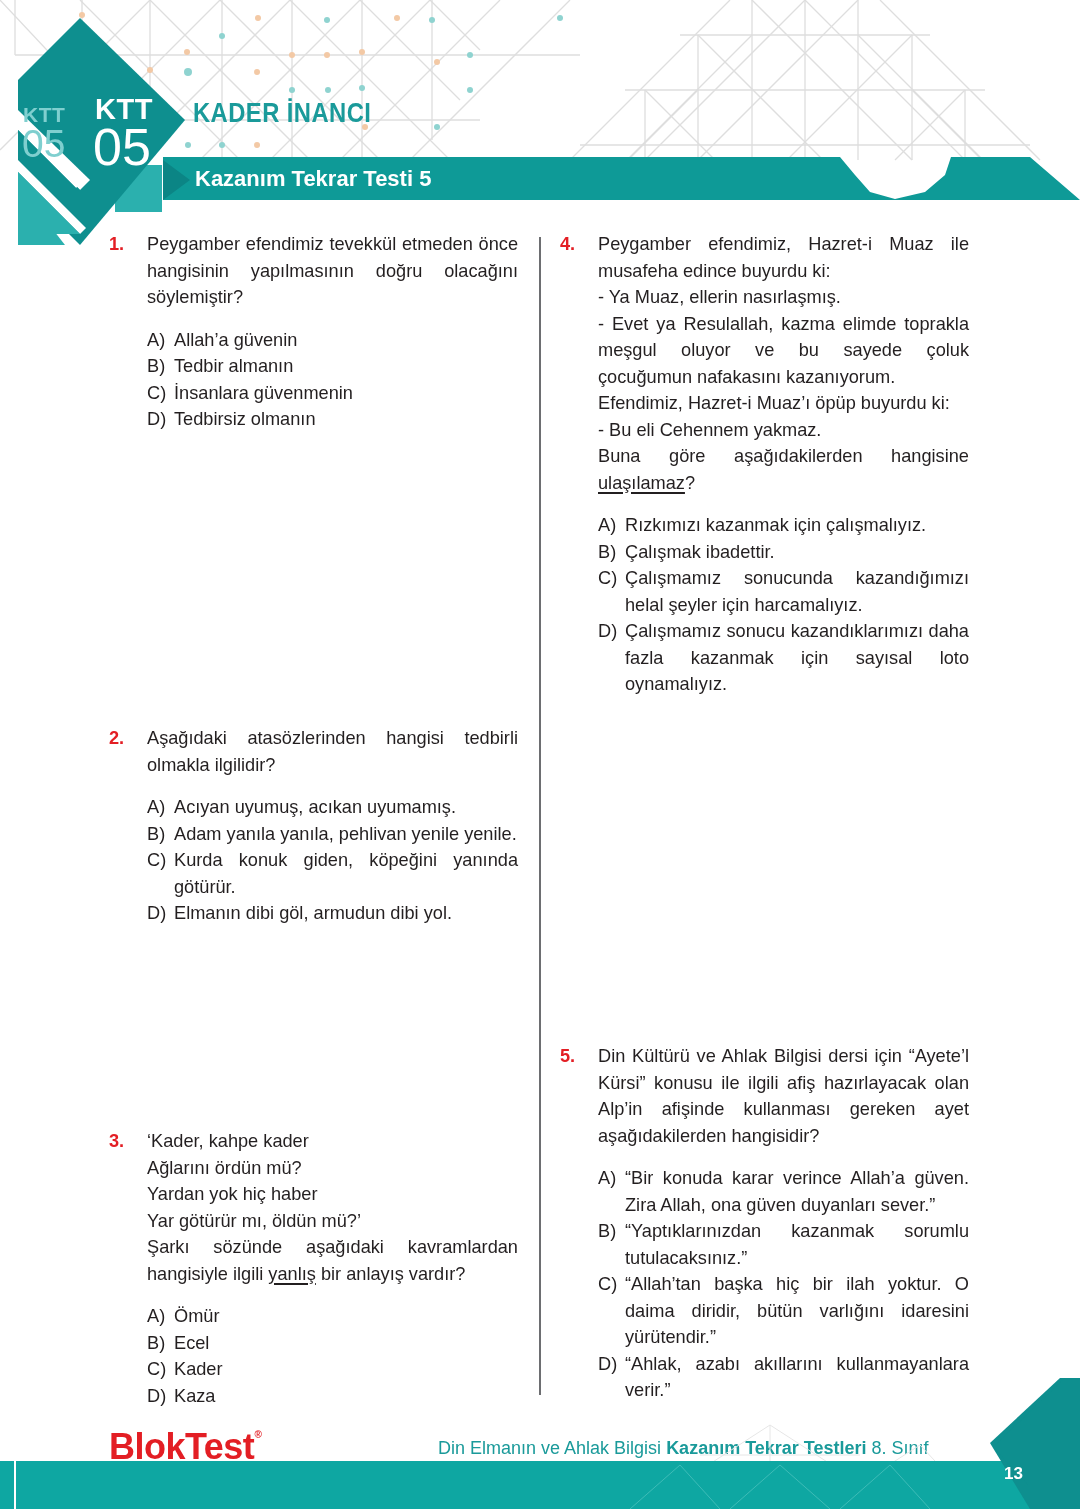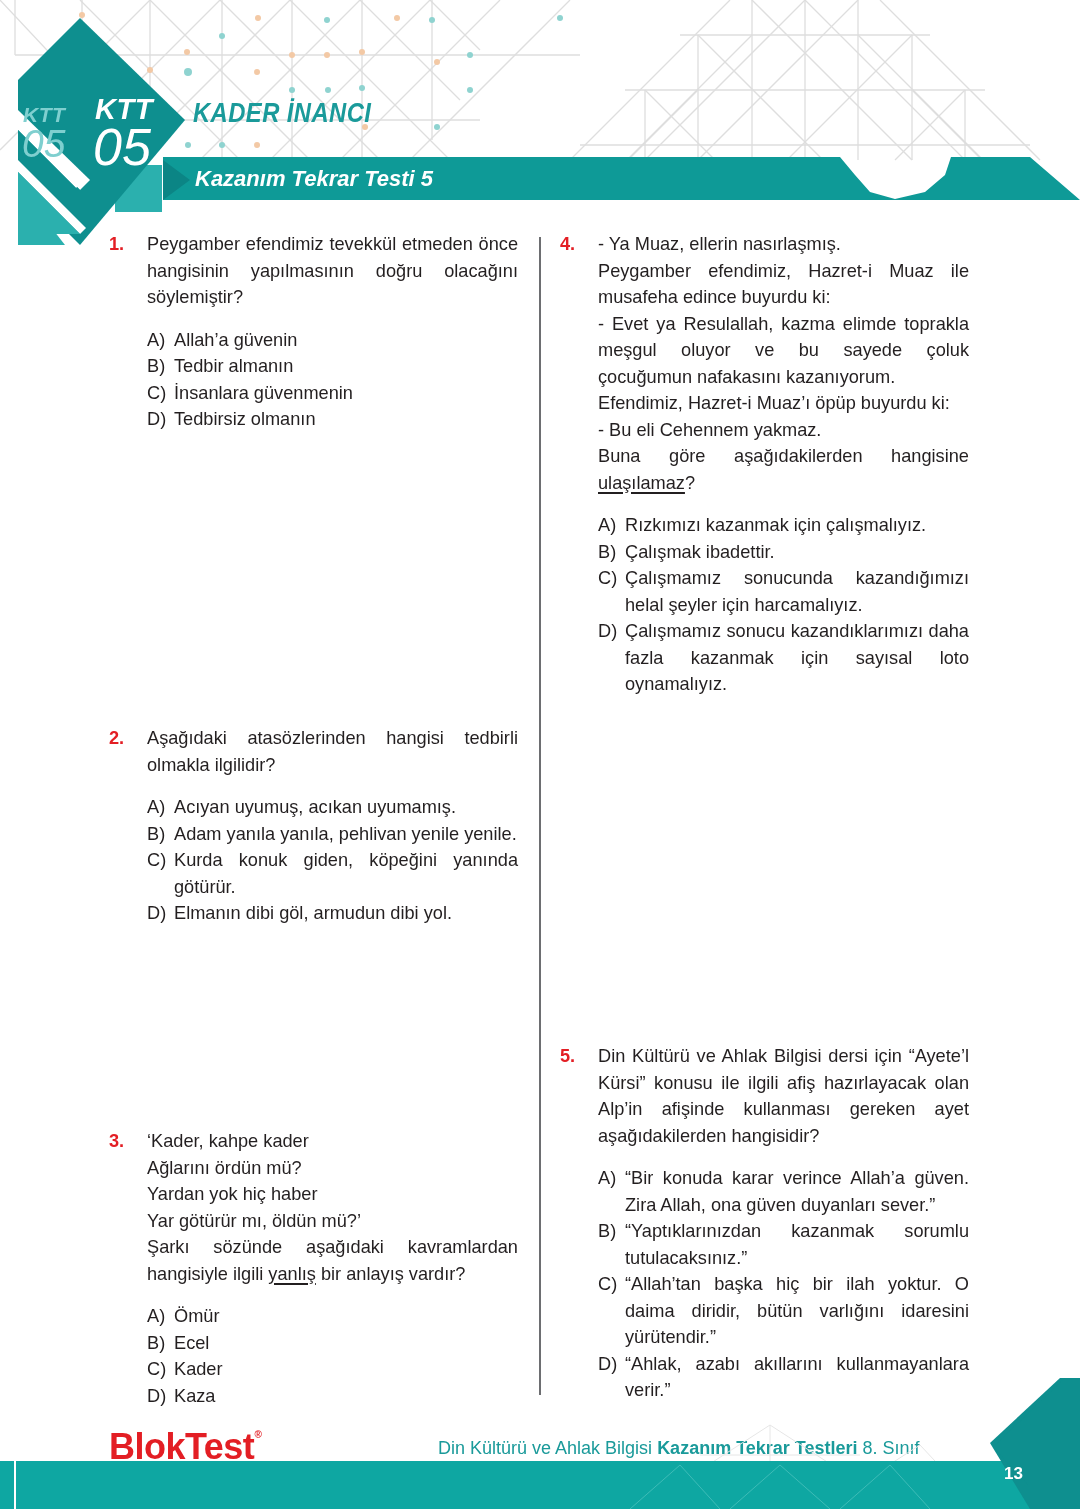--- a/index.html
+++ b/index.html
@@ -1,21 +1,21 @@
 <!DOCTYPE html>
 <html><head>
   <meta charset="utf-8">
   <style>
     * { box-sizing: border-box; margin: 0; padding: 0; }
     html, body { width: 1080px; height: 1509px; background: #ffffff; overflow: hidden; }
     body { position: relative; font-family: "Liberation Sans", sans-serif; color: #231f20; }
 
     .bg-pattern { position: absolute; left: 0; top: 0; width: 1080px; height: 200px; z-index: 0; }
 
-    .header { position: absolute; left: 0; top: 0; width: 1080px; height: 250px; z-index: 1; font-style: italic; }
+    .header { position: absolute; left: 0; top: 0; width: 1080px; height: 250px; z-index: 1; }
     .ktt-badge-svg { position: absolute; left: 0; top: 0; }
     .ktt-small { position: absolute; left: 23px; top: 104px; color: #7fcfcf; font-weight: bold; font-size: 21px; line-height: 21px; letter-spacing: 0.5px; }
     .ktt-small-num { position: absolute; left: 22px; top: 124px; color: #7fcfcf; font-size: 39px; line-height: 39px; }
     .ktt-big { position: absolute; left: 95px; top: 95px; color: #ffffff; font-weight: bold; font-size: 29px; line-height: 29px; letter-spacing: 0.5px; }
     .ktt-big-num { position: absolute; left: 93px; top: 121px; color: #ffffff; font-size: 52px; line-height: 52px; }
 
     .unit-title { position: absolute; left: 193px; top: 97px; color: #1a9a9a; font-weight: bold; font-size: 28px; line-height: 32px; letter-spacing: 0.5px; transform: scaleX(0.85); transform-origin: left center; }
     .test-band-title { position: absolute; left: 195px; top: 166px; color: #ffffff; font-weight: bold; font-size: 22px; line-height: 26px; }
 
     .divider { position: absolute; left: 539px; top: 237px; width: 2px; height: 1158px; background: #6d6e71; }
@@ -229,22 +229,22 @@
           <span class="opt-letter">D)</span>
           <span class="opt-text">Kaza</span>
         </div>
     </div>
   </div>
 </div>
 
 <div class="question" style="left:560px; top:231px;">
   <div class="q-num">4.</div>
   <div class="q-body">
+    <p>Peygamber efendimiz, Hazret-i Muaz ile musafeha edince buyurdu ki:</p>
     <p>- Ya Muaz, ellerin nasırlaşmış.</p>
-    <p>Peygamber efendimiz, Hazret-i Muaz ile musafeha edince buyurdu ki:</p>
     <p>- Evet ya Resulallah, kazma elimde toprakla meşgul oluyor ve bu sayede çoluk çocuğumun nafakasını kazanıyorum.</p>
     <p>Efendimiz, Hazret-i Muaz’ı öpüp buyurdu ki:</p>
     <p>- Bu eli Cehennem yakmaz.</p>
     <p class="stem"><span>Buna göre aşağıdakilerden hangisine</span> <span class="u">ulaşılamaz</span><span>?</span></p>
     <div class="options">
       <div class="opt">
           <span class="opt-letter">A)</span>
           <span class="opt-text">Rızkımızı kazanmak için çalışmalıyız.</span>
         </div>
       <div class="opt">
@@ -305,14 +305,14 @@
     <line x1="730" y1="134" x2="780" y2="90"></line>
     <line x1="830" y1="134" x2="780" y2="90"></line>
     <line x1="840" y1="134" x2="890" y2="90"></line>
     <line x1="930" y1="134" x2="890" y2="90"></line>
   </g>
   <polygon points="1080,3 1080,134 1030,134 990,68 1060,3" fill="#0e8f8f"></polygon>
   <polygon points="1065,3 993,72 1028,110 1080,110 1080,3" fill="#0e8f8f"></polygon>
 </svg>
 
 <div class="footer-logo"><span>BlokTest</span><sup>®</sup></div>
-<div class="footer-text"><span>Din Kültürü ve Ahlak Bilgisi</span> <b>Kazanım Tekrar Testleri</b> <span>8. Sınıf</span></div>
+<div class="footer-text"><span>Din Elmanın ve Ahlak Bilgisi</span> <b>Kazanım Tekrar Testleri</b> <span>8. Sınıf</span></div>
 <div class="page-num">13</div>
 
 </body></html>

